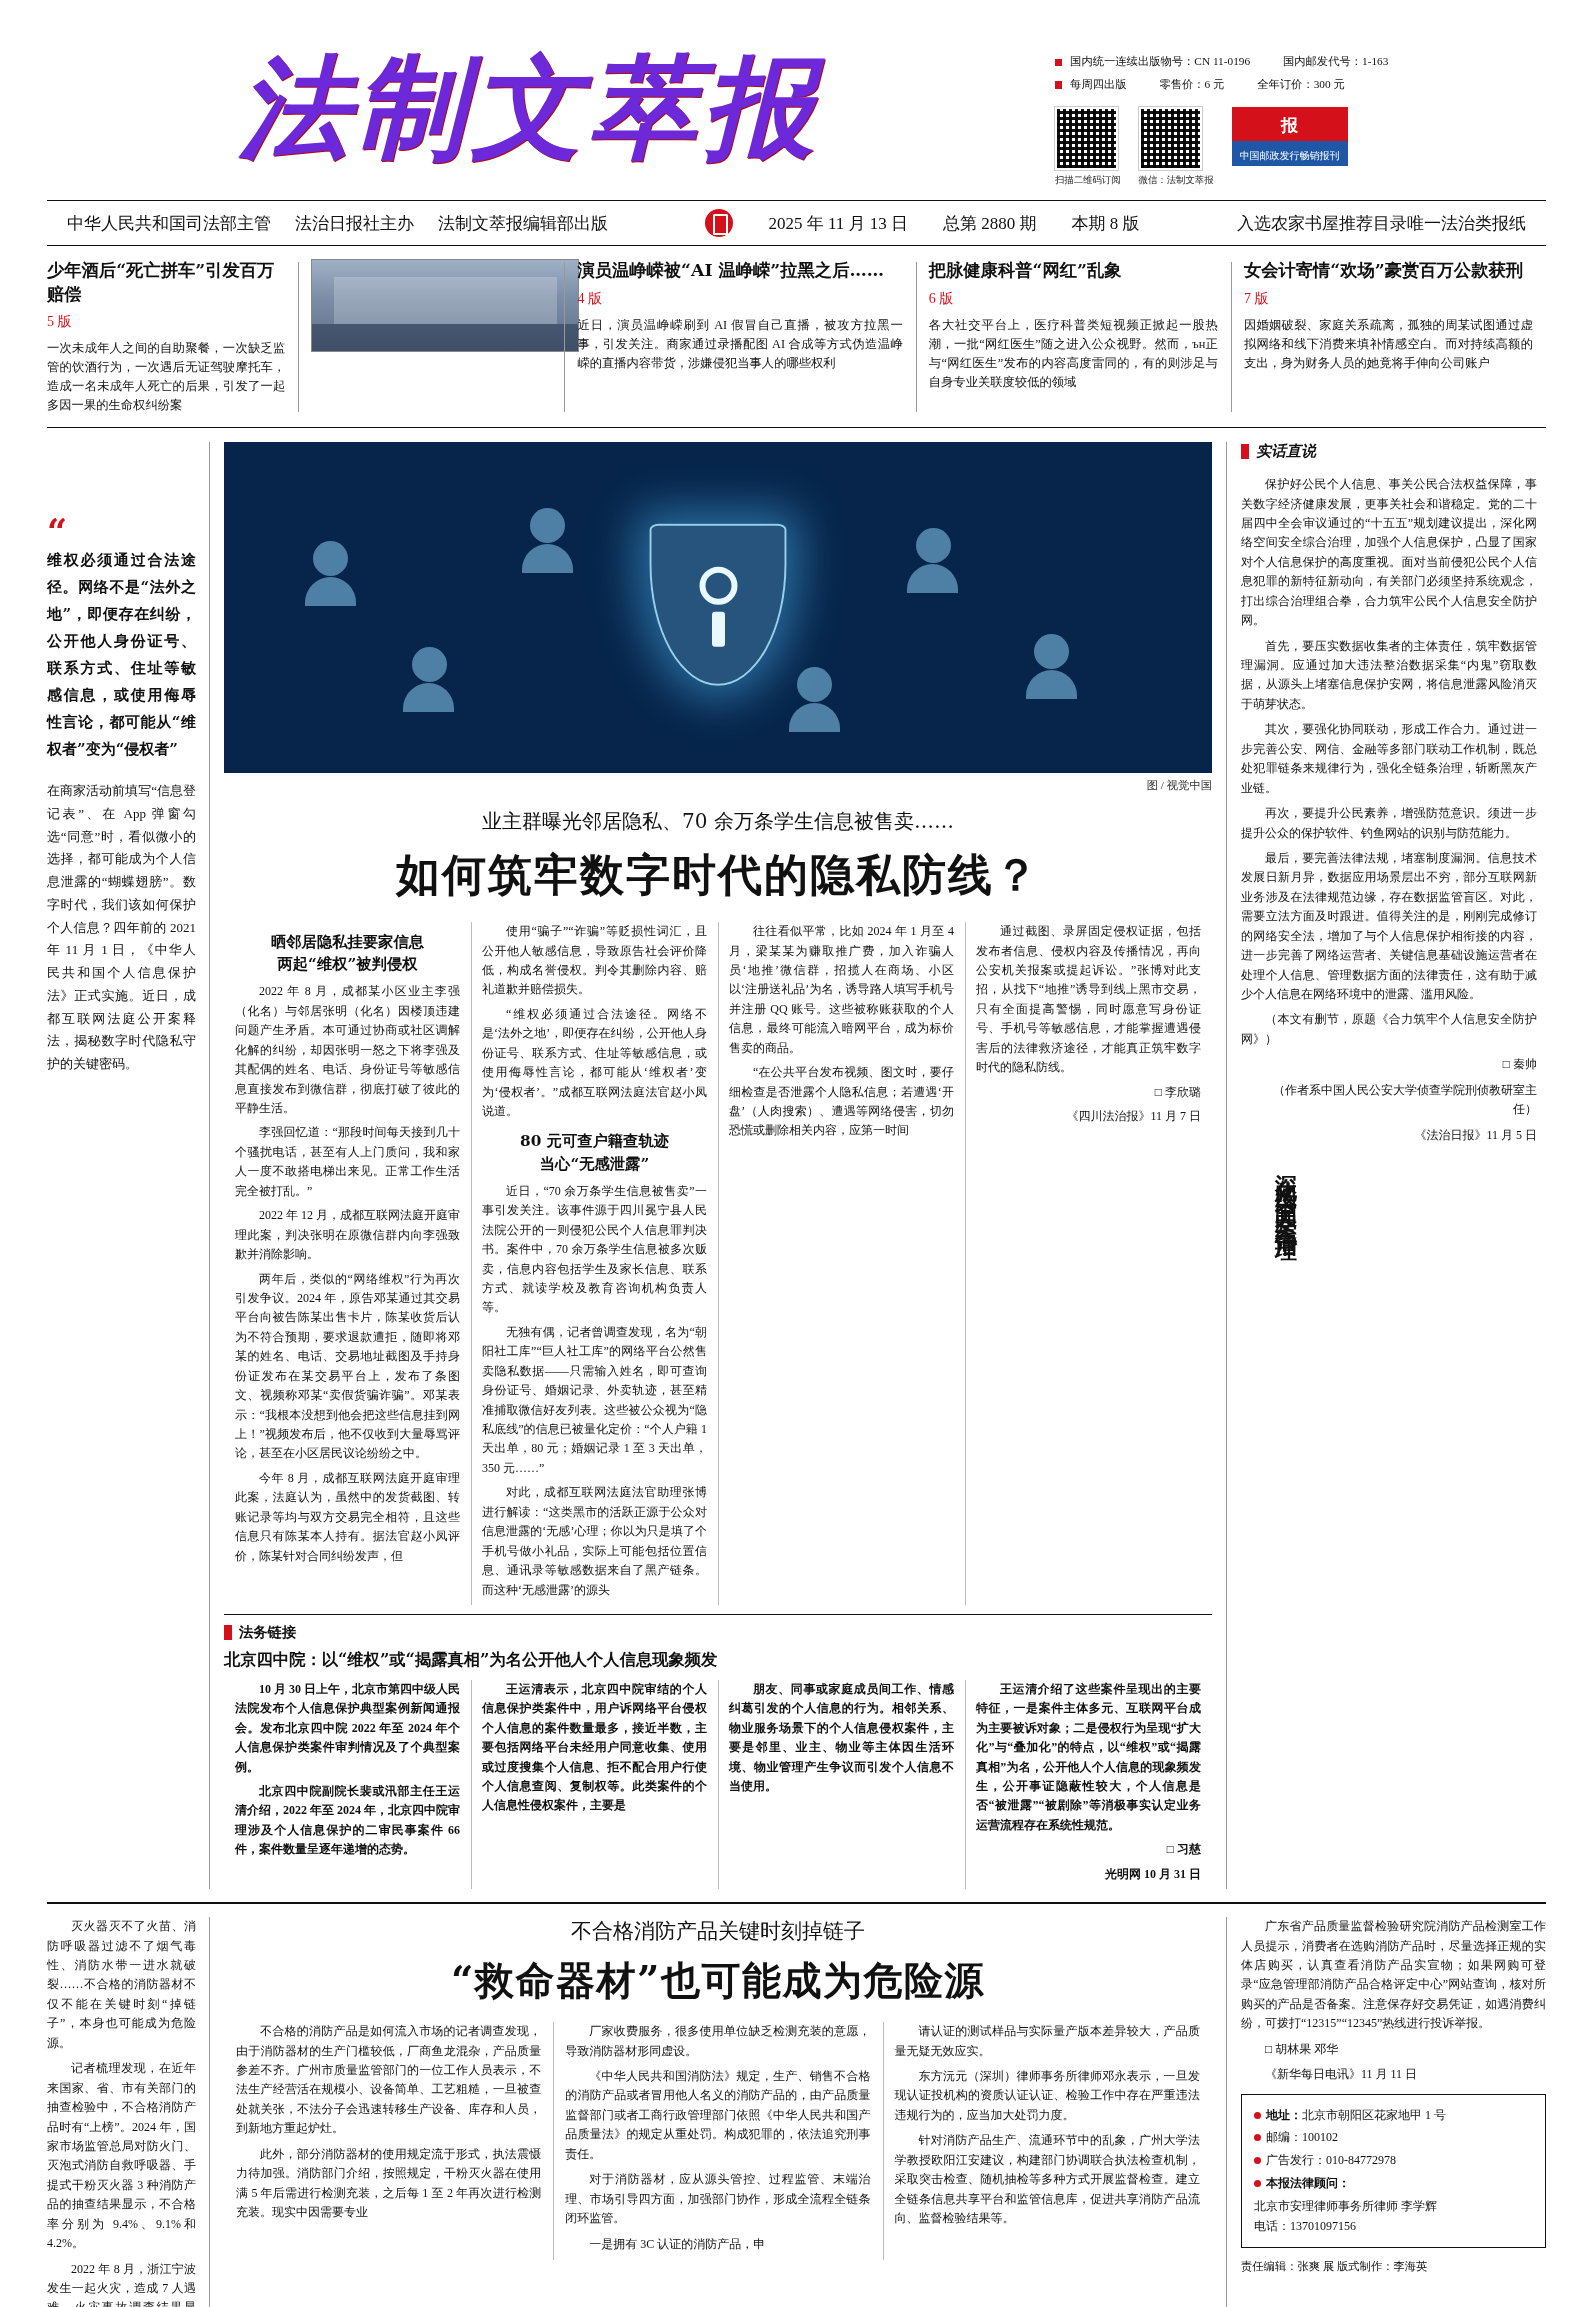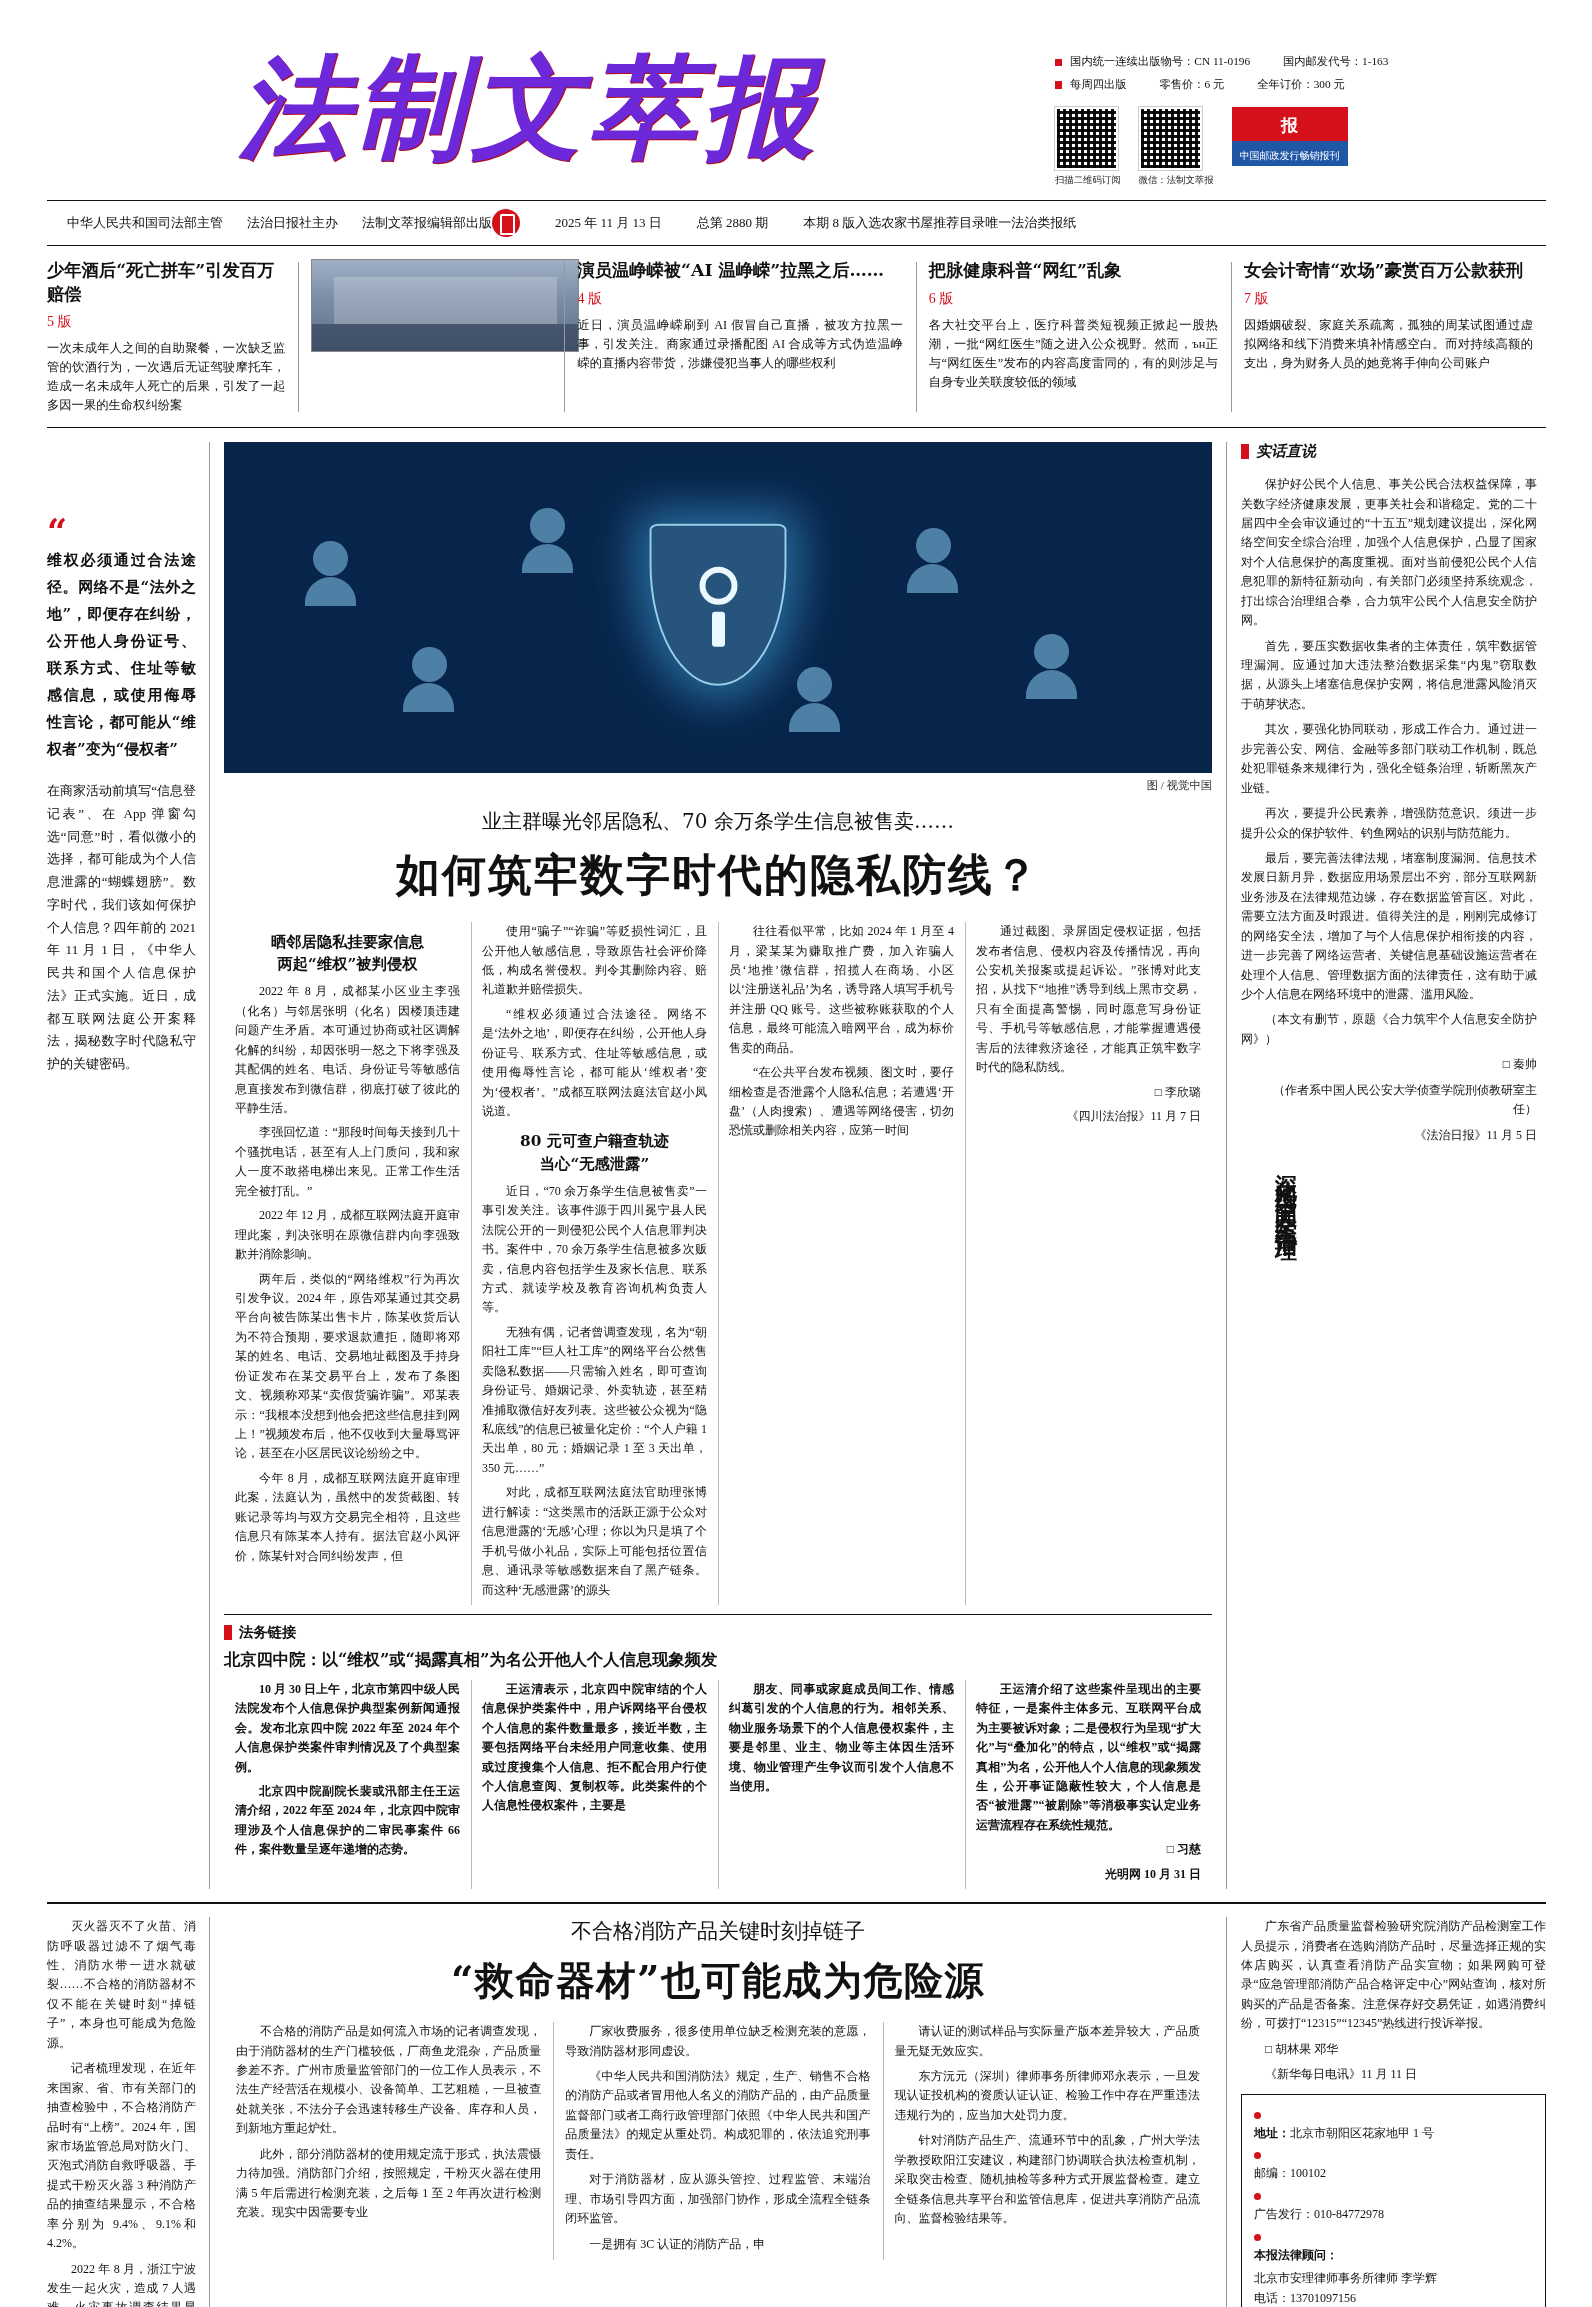--- a/index.html
+++ b/index.html
@@ -35,21 +35,21 @@
       repeating-linear-gradient(0deg,#111 0 3px,#fff 3px 6px),
       repeating-linear-gradient(90deg,#111 0 3px,rgba(255,255,255,0) 3px 6px);
     background-blend-mode:multiply;border:2px solid #fff;outline:0.5px solid #ccc;}
   .qr-box.g{filter:hue-rotate(80deg);}
   .qr-cap{font-size:9.4px;margin-top:4px;color:#222;}
   .post-logo{width:116px;height:59px;background:linear-gradient(180deg,#d4111b 0%,#d4111b 58%,#1f56a5 58%,#1f56a5 100%);
     position:relative;color:#fff;font-size:10px;display:flex;align-items:flex-end;justify-content:center;padding-bottom:3px;box-sizing:border-box;}
   .post-logo .ch{position:absolute;top:7px;left:0;right:0;text-align:center;font-size:17px;font-weight:bold;color:#fff;}
 
   
-  .infobar{margin-top:13px;border-top:1.5px solid #111;border-bottom:1.5px solid #111;padding:8px 0;display:flex;align-items:center;font-size:13px;}
+  .infobar{margin-top:13px;border-top:1.5px solid #111;border-bottom:1.5px solid #111;padding:8px 0;display:flex;align-items:center;justify-content:space-between;font-size:17px;}
   .infobar .left{display:flex;gap:24px;padding-left:20px;}
   .infobar .center{display:flex;align-items:center;gap:35px;}
   .infobar .emblem{width:28px;height:28px;border-radius:50%;background:#d4111b;position:relative;}
   .infobar .emblem:after{content:"";position:absolute;left:8px;top:5px;width:11px;height:17px;border:2px solid #fff;border-radius:1.5px;}
   .infobar .right{padding-right:20px;}
 
   
   .topstrip{display:flex;border-bottom:1.5px solid #111;padding:13px 0 12px 0;gap:0;}
   .ts-col{padding:0 13px;box-sizing:border-box;position:relative;}
   .ts-col+.ts-col:before{content:"";position:absolute;left:0;top:3px;bottom:3px;width:0.5px;background:#999;}
@@ -147,21 +147,21 @@
   .b-right{width:320px;padding-left:14px;box-sizing:border-box;border-left:0.5px solid #999;font-size:12px;line-height:1.62;text-align:justify;}
   .b-right p{margin:0 0 6px 0;text-indent:2em;}
   .b-kicker{font-size:21px;text-align:center;font-family:"DejaVu Serif",serif;}
   .b-head{font-size:39px;font-weight:bold;text-align:center;margin-top:9px;letter-spacing:1.5px;font-family:"DejaVu Serif",serif;}
   .b-cols{display:flex;margin-top:14px;}
   .b-c{width:33.33%;padding:0 12px;box-sizing:border-box;position:relative;font-size:12px;line-height:1.62;text-align:justify;}
   .b-c+.b-c:before{content:"";position:absolute;left:0;top:0;bottom:0;width:0.5px;background:#bbb;}
   .b-c p{margin:0 0 6px 0;text-indent:2em;}
 
   .ad-box{border:1.5px solid #111;padding:11px 12px;box-sizing:border-box;font-size:12px;line-height:1.65;margin-top:9px;}
-  .ad-line{display:flex;align-items:flex-start;gap:5px;margin-bottom:3px;flex-direction:column;}
+  .ad-line{display:flex;align-items:flex-start;gap:5px;margin-bottom:3px;}
   .dot{width:7px;height:7px;background:#d4111b;border-radius:50%;margin-top:6px;flex:0 0 auto;}
   .ad-strong{font-weight:bold;}
   .colophon{font-size:11.3px;margin-top:9px;line-height:1.7;}
   .byline{text-align:left;font-size:12px;margin-top:5px;}
 </style>
 </head>
 <body>
 
 <div class="page">
 <div class="inner">

